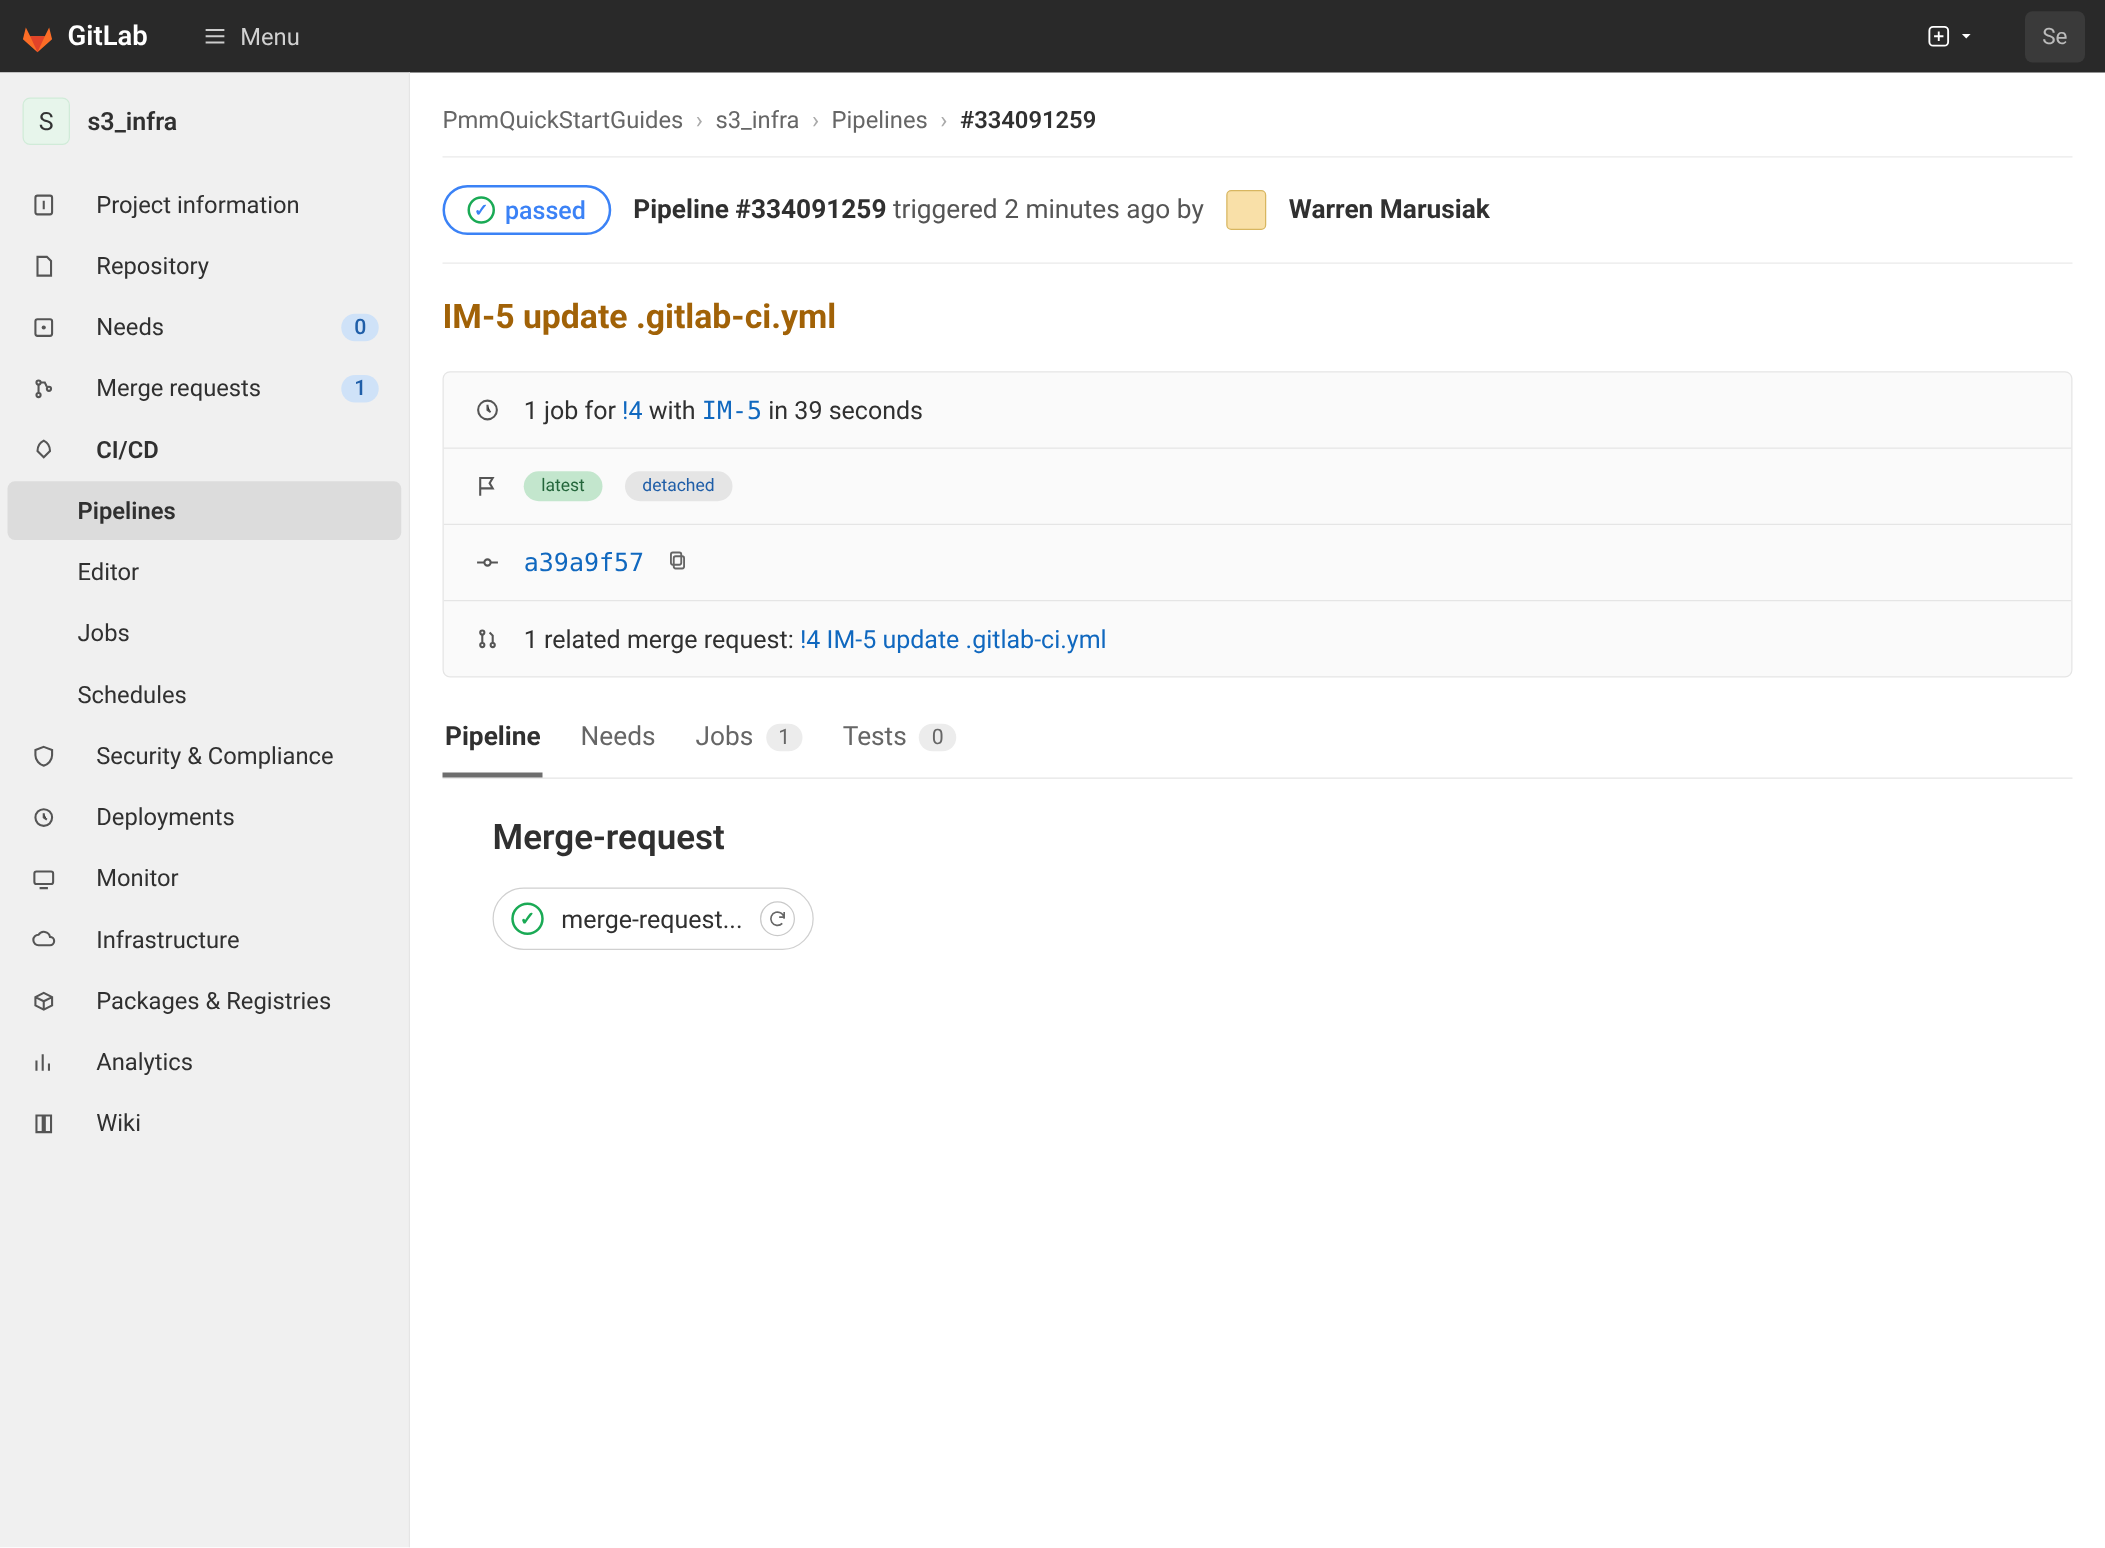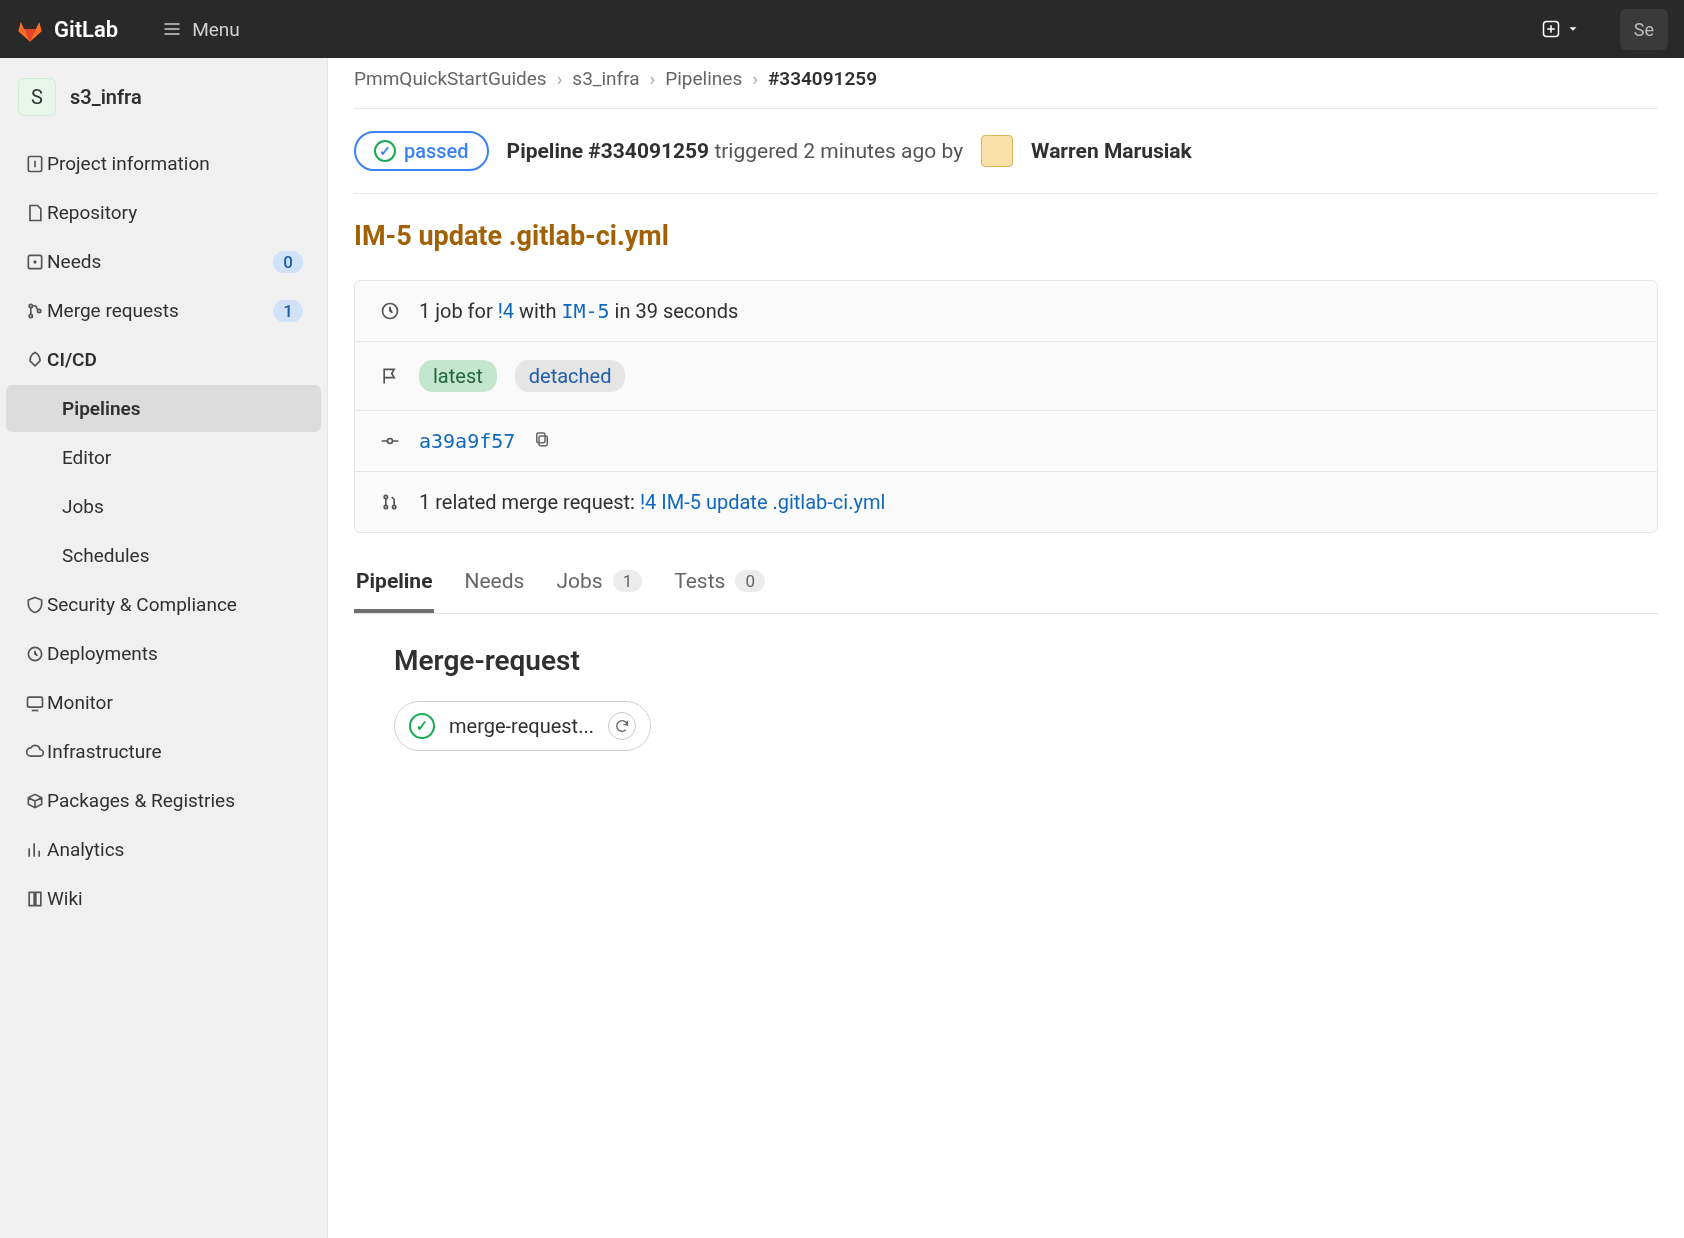--- a/index.html
+++ b/index.html
@@ -9,51 +9,51 @@
 .menu-btn { display: flex; align-items: center; gap: 10px; color: #d1d1d1; font-size: 19px; cursor: pointer; margin-left: 24px; }
 .topbar-spacer { flex: 1; }
 .plus-btn { display: flex; align-items: center; gap: 6px; color: #fff; cursor: pointer; }
 .search-stub { background: #3a3a3a; color: #bbb; padding: 10px 14px; border-radius: 6px; margin-left: 20px; font-size: 18px; }
 .layout { display: flex; }
 .sidebar { width: 328px; background: #f0f0f0; border-right: 1px solid #e5e5e5; min-height: calc(100vh - 58px); padding-top: 10px; }
 .proj-header { display: flex; align-items: center; gap: 14px; padding: 10px 18px; }
 .proj-avatar { width: 38px; height: 38px; background: #e7f5eb; border: 1px solid #d0ebd8; border-radius: 6px; display: flex; align-items: center; justify-content: center; font-size: 20px; color: #333; }
 .proj-name { font-size: 20px; font-weight: 600; color: #303030; }
 .nav { margin-top: 14px; }
-.nav-item { display: flex; align-items: center; padding: 12px 18px; gap: 1px; font-size: 19px; color: #303030; cursor: pointer; border-radius: 6px; margin: 2px 6px; }
+.nav-item { display: flex; align-items: center; padding: 12px 18px; gap: 31px; font-size: 19px; color: #303030; cursor: pointer; border-radius: 6px; margin: 2px 6px; }
 .nav-icon { width: 22px; height: 22px; display: flex; align-items: center; justify-content: center; }
 .nav-icon svg { width: 20px; height: 20px; }
 .nav-label { flex: 1; }
 .badge { background: #cfe2f8; color: #1f5ea8; border-radius: 12px; padding: 1px 10px; font-size: 17px; font-weight: 500; }
 .nav-item.heading { font-weight: 600; }
 .sub-nav { }
 .sub-item { padding: 12px 18px 12px 56px; font-size: 19px; color: #303030; cursor: pointer; border-radius: 6px; margin: 2px 6px; }
 .sub-item.active { background: #dcdcdc; font-weight: 600; }
-.main { flex: 1; padding: 3px 26px; }
+.main { flex: 1; padding: 20px 26px; }
 .breadcrumbs { display: flex; gap: 10px; align-items: center; color: #666; font-size: 19px; padding: 6px 0 18px 0; border-bottom: 1px solid #eaeaea; }
 .breadcrumbs a { color: #666; text-decoration: none; cursor: pointer; }
 .breadcrumbs .sep { color: #aaa; }
 .breadcrumbs .current { color: #303030; font-weight: 600; }
 .pipeline-header { display: flex; align-items: center; gap: 18px; padding: 22px 0; border-bottom: 1px solid #eaeaea; flex-wrap: wrap; font-size: 21px; }
 .status-badge { border: 2px solid #3b82f6; color: #3b82f6; border-radius: 28px; padding: 6px 18px; display: inline-flex; align-items: center; gap: 8px; font-size: 20px; font-weight: 500; text-align: right; }
 .status-badge .check-circle { width: 22px; height: 22px; border: 2px solid #1aaa55; border-radius: 50%; display: flex; align-items: center; justify-content: center; }
 .status-badge .check-circle::after { content: "✓"; font-size: 14px; font-weight: 900; }
 .pipe-title { font-weight: 700; color: #303030; }
 .pipe-trig { color: #555; }
 .user-avatar { width: 32px; height: 32px; background: #f9e0a8; border: 1px solid #d8b660; border-radius: 4px; display: inline-block; }
 .user-name { font-weight: 700; color: #303030; }
 h1.commit-title { font-size: 27px; font-weight: 700; color: #a16207; margin: 26px 0 28px 0; }
 .info-box { border: 1px solid #e5e5e5; border-radius: 6px; background: #fafafa; }
 .info-row { padding: 18px 24px; display: flex; align-items: center; gap: 18px; border-bottom: 1px solid #e5e5e5; font-size: 20px; color: #303030; }
 .info-row:last-child { border-bottom: none; }
 .info-row .row-icon { width: 22px; display: flex; align-items: center; justify-content: center; color: #666; }
 .info-row .row-icon svg { width: 20px; height: 20px; }
 .gl-link { color: #1068bf; text-decoration: none; cursor: pointer; }
 .mono { font-family: ui-monospace, SFMono-Regular, Menlo, monospace; }
-.tag-chip { border-radius: 14px; padding: 4px 14px; font-size: 20px; }
+.tag-chip { border-radius: 14px; padding: 4px 14px; font-size: 14px; }
 .tag-latest { background: #c3e6cd; color: #24663b; }
 .tag-detached { background: #e5e5e5; color: #1f5ea8; }
 .copy-icon { cursor: pointer; color: #666; }
 .tabs { display: flex; gap: 28px; padding: 26px 0 0 0; border-bottom: 1px solid #e5e5e5; align-items: baseline; font-size: 21px; }
 .tab { padding: 10px 2px 16px 2px; color: #666; cursor: pointer; display: flex; align-items: center; gap: 10px; border-bottom: 3px solid transparent; }
 .tab.active { color: #303030; font-weight: 700; border-bottom: 4px solid #6e6e6e; }
 .tab .count { background: #ececec; color: #666; border-radius: 12px; padding: 1px 10px; font-size: 17px; }
 .stage-area { padding: 30px 40px; }
 .stage-title { font-size: 28px; font-weight: 600; color: #303030; margin-bottom: 24px; }
 .job-pill { display: inline-flex; align-items: center; gap: 14px; border: 1px solid #d0d0d0; background: #fff; border-radius: 32px; padding: 10px 14px 10px 14px; font-size: 20px; }

